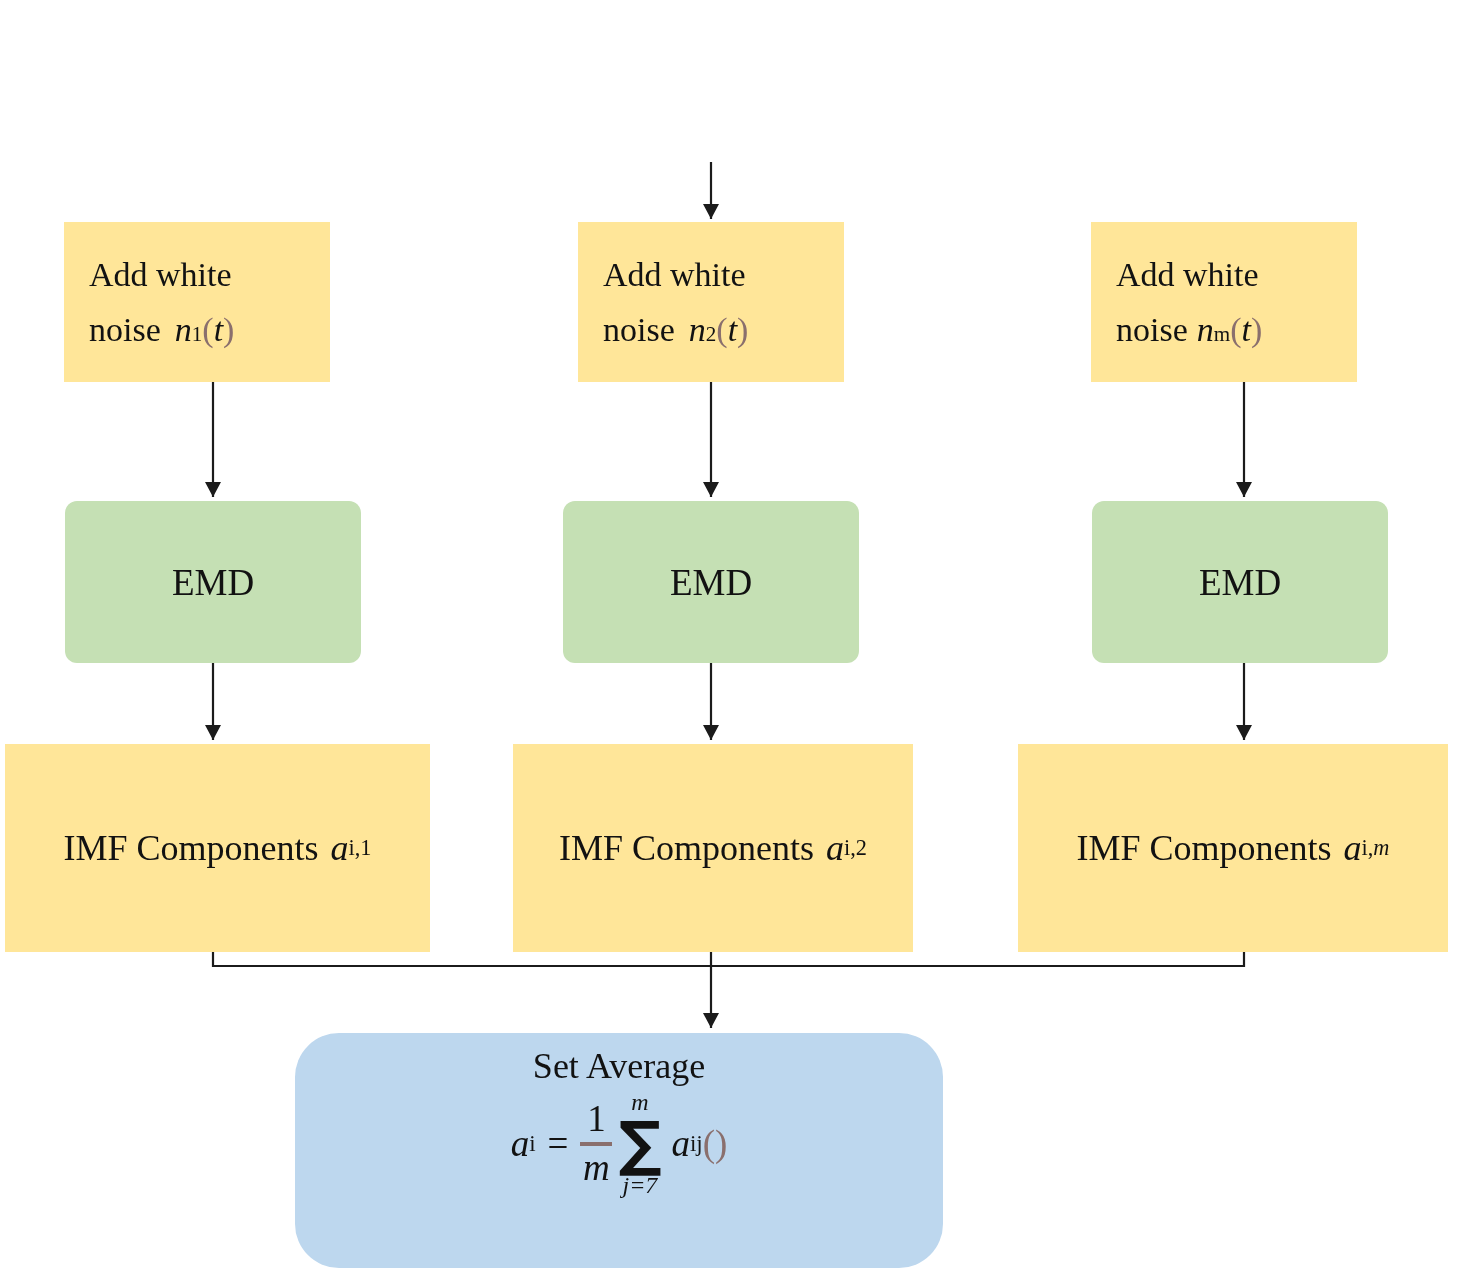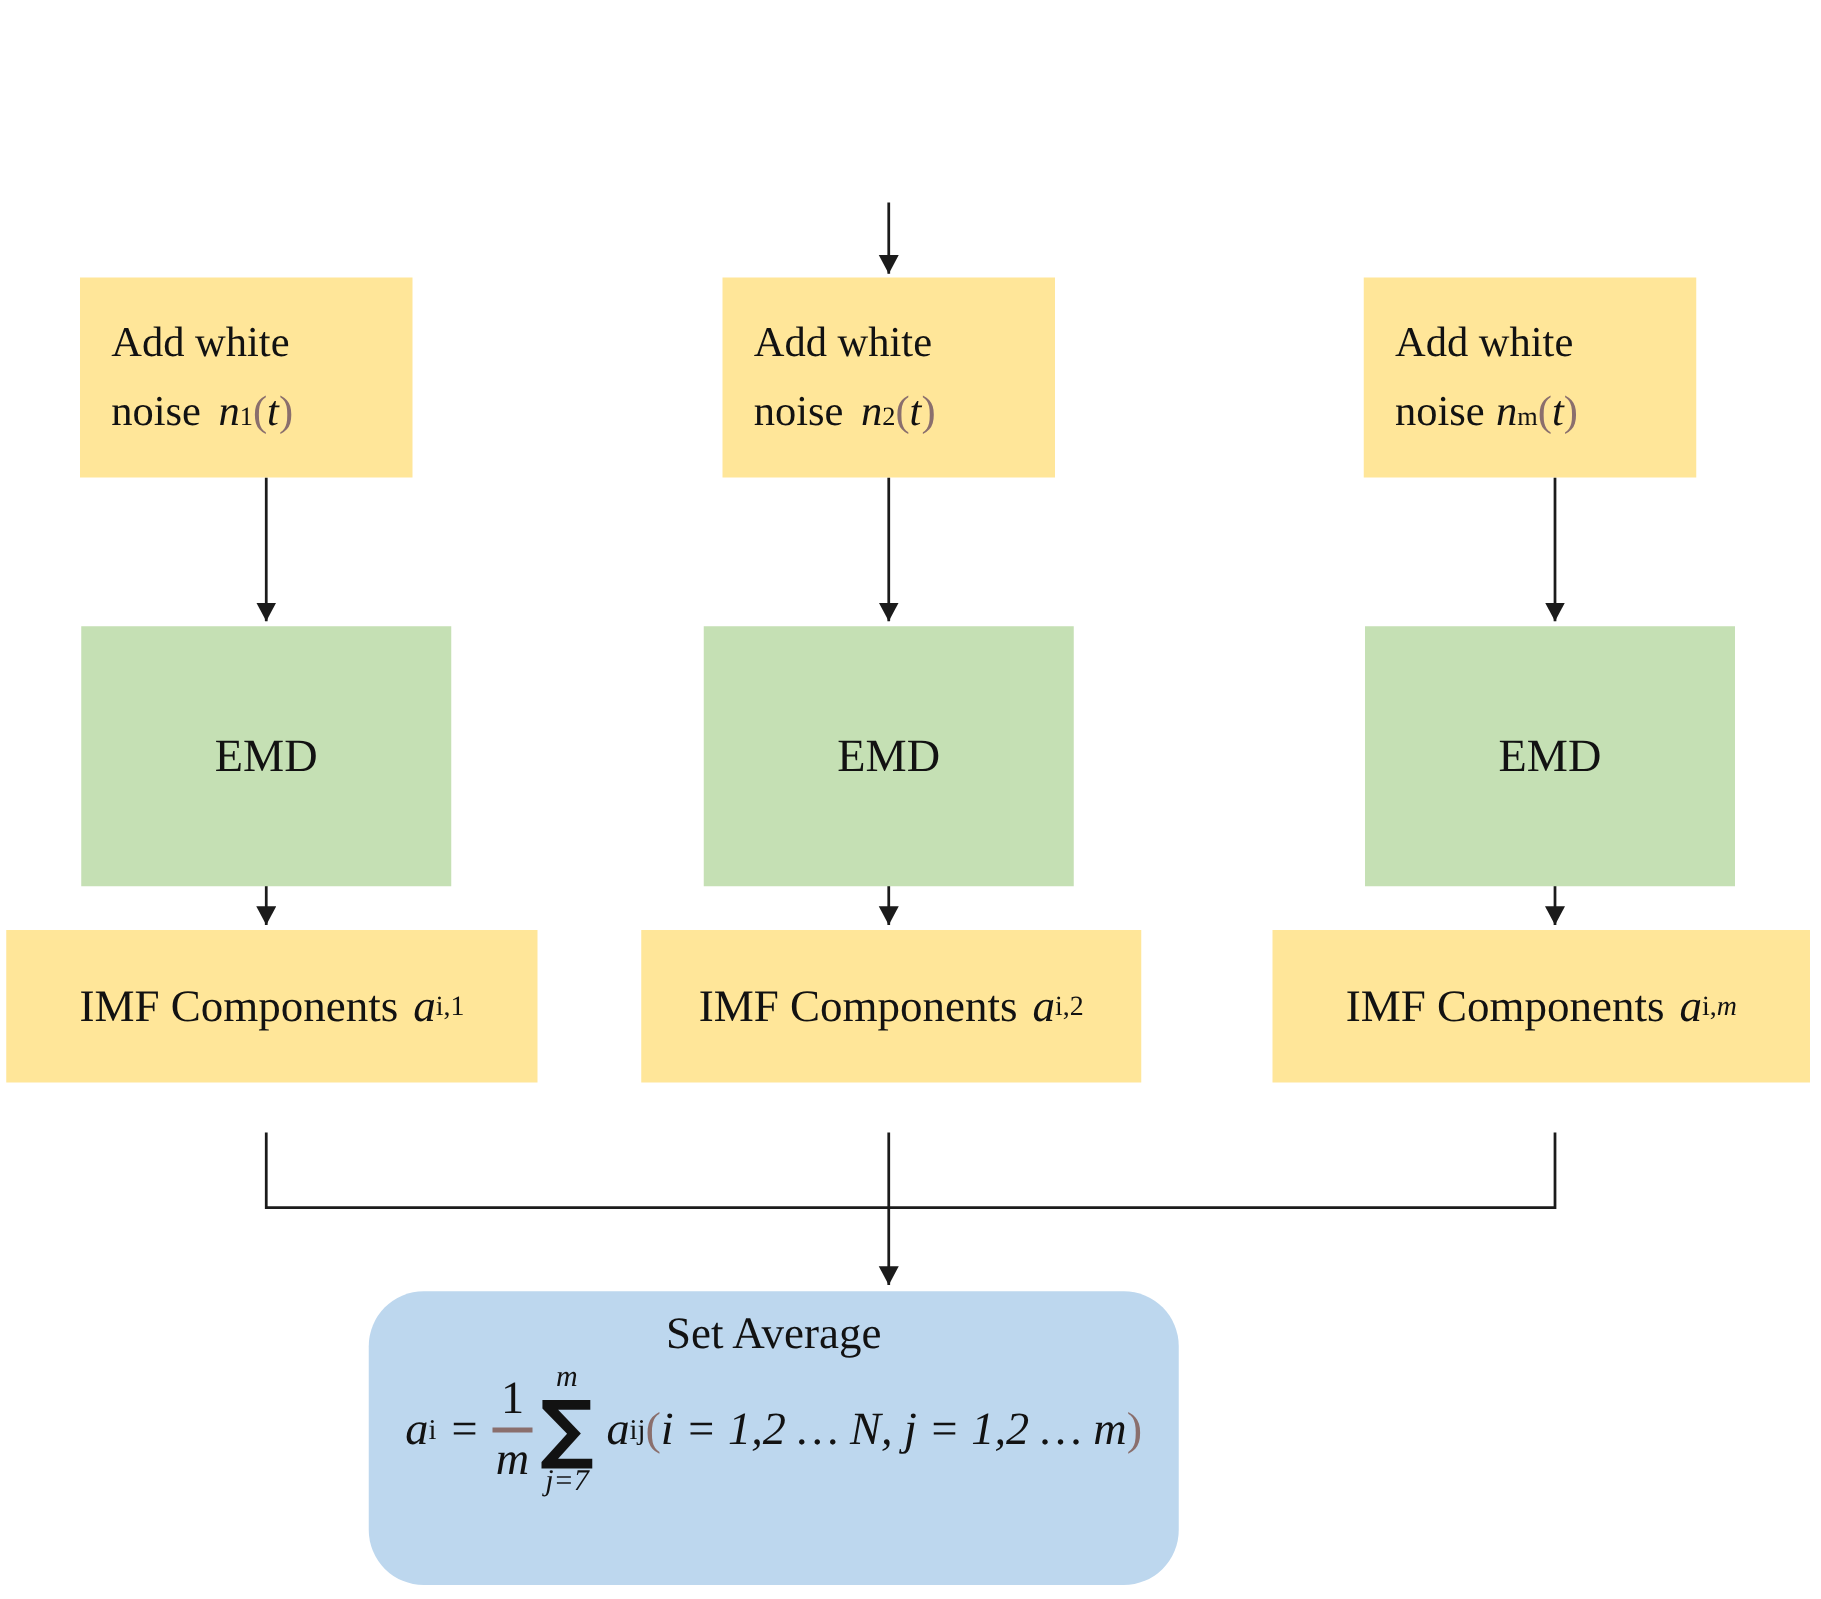--- a/index.html
+++ b/index.html
@@ -36,26 +36,26 @@
 
   .original{left:490px;top:5px;width:442px;height:157px;font-size:37px;}
 
   .noise{width:266px;height:160px;flex-direction:column;align-items:flex-start;
          padding-left:25px;font-size:34px;line-height:1.62;}
   .noise.n1{left:64px;top:222px;}
   .noise.n2{left:578px;top:222px;}
   .noise.n3{left:1091px;top:222px;}
   .nline2{display:flex;align-items:baseline;}
 
-  .emd{width:296px;height:208px;font-size:37px;}
+  .emd{width:296px;height:162px;font-size:37px;border-radius:12px;}
   .emd.e1{left:65px;top:501px;}
   .emd.e2{left:563px;top:501px;}
   .emd.e3{left:1092px;top:501px;}
 
-  .imf{height:122px;font-size:36px;white-space:nowrap;}
+  .imf{height:208px;font-size:36px;white-space:nowrap;}
   .imf.i1{left:5px;top:744px;width:425px;}
   .imf.i2{left:513px;top:744px;width:400px;}
   .imf.i3{left:1018px;top:744px;width:430px;}
   .imf .mvar{margin-left:12px;}
 
   .mvar{font-style:italic;}
   .msub{font-size:0.62em;font-style:normal;line-height:0;}
   .msub .it{font-style:italic;}
   .paren{color:var(--math_accent);font-style:normal;}
 
@@ -180,18 +180,17 @@
         <span class="mvar">m</span>
       </span>
       <span class="sum">
         <span class="sum-limit">m</span>
         <span class="sum-sym">∑</span>
         <span class="sum-limit">j=7</span>
       </span>
       <span class="mvar">a</span>
         <sub class="msub it">ij</sub>
       <span class="paren">(</span>
-        <span class="cond">i = 1,2 … N, j = 1,2 … m</span>
         <span class="paren">)</span>
     </div>
   </div>
 
 </div>
 
 </body></html>

